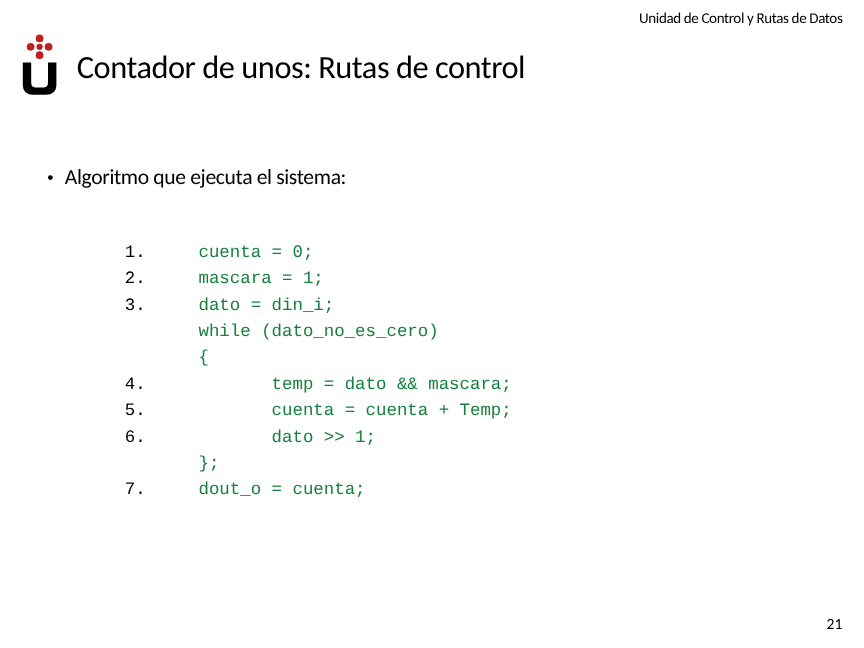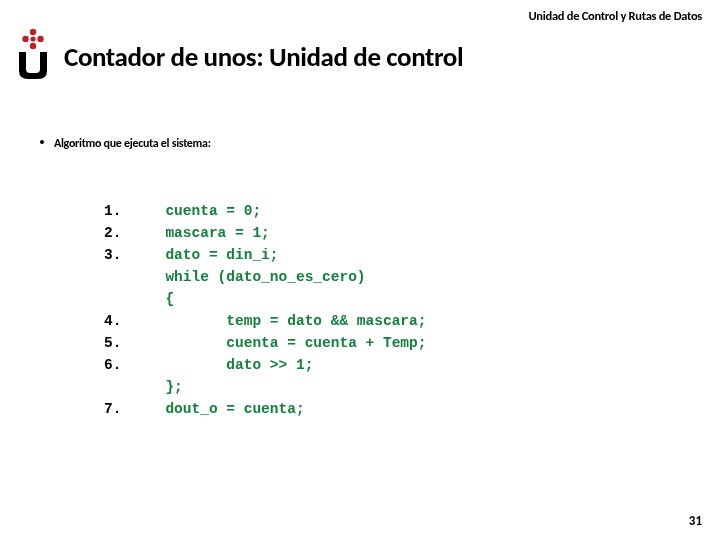--- a/index.html
+++ b/index.html
@@ -1,17 +1,17 @@
 <!DOCTYPE html>
 <html><head>
 <meta charset="utf-8">
 <style>
   * { margin: 0; padding: 0; box-sizing: border-box; }
   html, body { width: 720px; height: 540px; background: #fff; font-family: Calibri, "Segoe UI", Arial, sans-serif; color: #000; position: relative; }
-  .page { width: 720px; height: 540px; position: relative; font-weight: bold; }
+  .page { width: 720px; height: 540px; position: relative; }
 
   .header-text {
     position: absolute;
     top: 8px;
     right: 18px;
     font-size: 12.5px;
     letter-spacing: -0.3px;
     color: #000;
   }
 
@@ -36,21 +36,21 @@
     top: 136px;
     left: 40px;
     display: flex;
     align-items: baseline;
     gap: 10px;
   }
   .bullet-dot {
     width: 4px; height: 4px; border-radius: 50%; background: #000; transform: translateY(-3px);
   }
   .bullet-text {
-    font-size: 12px;
+    font-size: 18px;
     letter-spacing: -0.3px;
   }
 
   .code-wrap {
     position: absolute;
     top: 200px;
     left: 104px;
     display: flex;
     gap: 44px;
   }
@@ -90,21 +90,21 @@
       <circle cx="19" cy="6" r="3.2" fill="#c02020"></circle>
       <circle cx="11.5" cy="13" r="3.2" fill="#c02020"></circle>
       <circle cx="26.5" cy="13" r="3.2" fill="#c02020"></circle>
       <circle cx="19" cy="20" r="3.2" fill="#c02020"></circle>
       <circle cx="19" cy="13" r="2.6" fill="#c02020"></circle>
 
       <path d="M5 26 L5 45 Q5 53 14 53 L24 53 Q33 53 33 45 L33 26 L26 26 L26 43 Q26 47 22 47 L16 47 Q12 47 12 43 L12 26 Z" fill="#000"></path>
     </svg>
   </div>
 
-  <div class="title">Contador de unos: Unidad de control</div>
+  <div class="title">Contador de unos: Rutas de control</div>
 
   <div class="bullet-row">
     <div class="bullet-dot"></div>
     <div class="bullet-text">Algoritmo que ejecuta el sistema:</div>
   </div>
 
   <div class="code-wrap">
     <div class="code-nums">1.
 2.
 3.
@@ -120,15 +120,15 @@
 dato = din_i;
 while (dato_no_es_cero)
 {
        temp = dato &amp;&amp; mascara;
        cuenta = cuenta + Temp;
        dato &gt;&gt; 1;
 };
 dout_o = cuenta;</div>
   </div>
 
-  <div class="page-number">31</div>
+  <div class="page-number">21</div>
 
 </div>
 
 </body></html>

